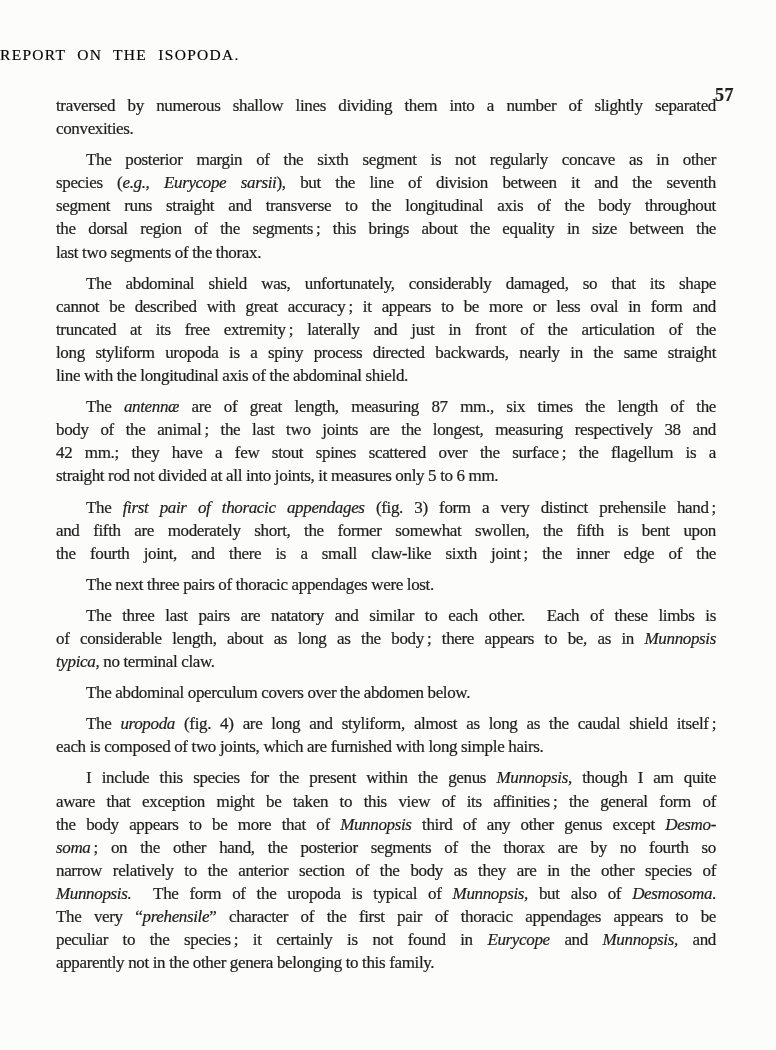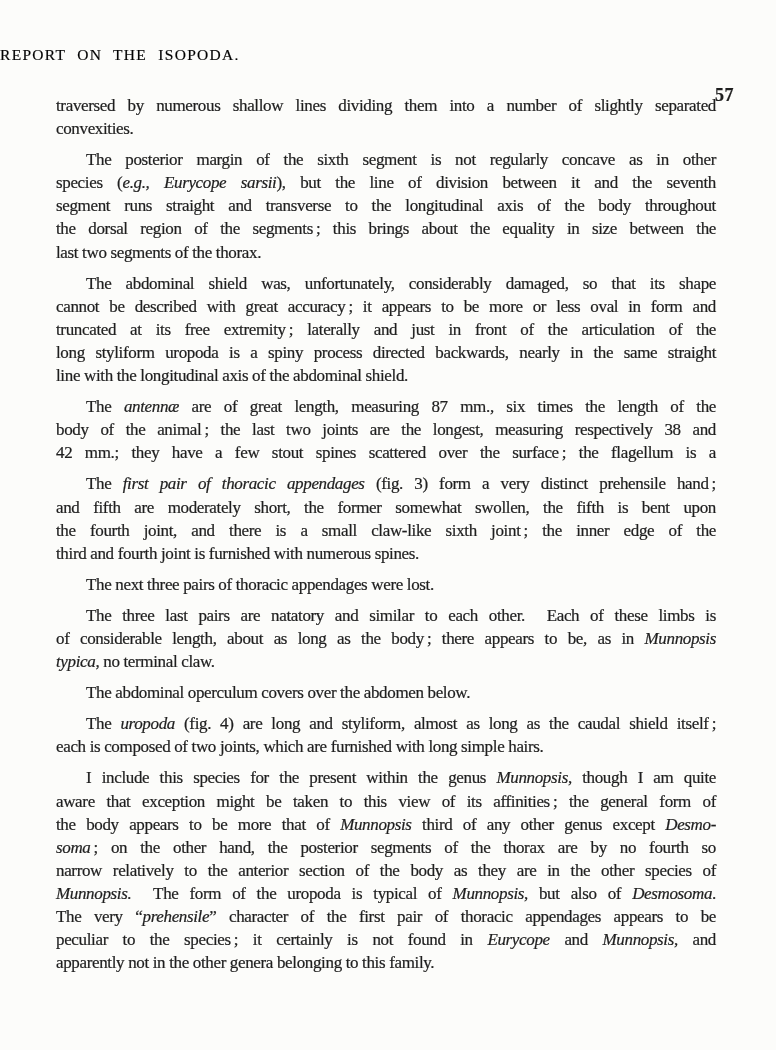--- a/index.html
+++ b/index.html
@@ -75,26 +75,26 @@
         <div class="line indent"><span>The abdominal shield was, unfortunately, considerably damaged, so that its shape</span></div>
         <div class="line"><span>cannot be described with great accuracy ; it appears to be more or less oval in form and</span></div>
         <div class="line"><span>truncated at its free extremity ; laterally and just in front of the articulation of the</span></div>
         <div class="line"><span>long styliform uropoda is a spiny process directed backwards, nearly in the same straight</span></div>
         <div class="line last"><span>line with the longitudinal axis of the abdominal shield.</span></div>
       </div>
       <div class="paragraph">
         <div class="line indent"><span>The </span><em>antennæ</em><span> are of great length, measuring 87 mm., six times the length of the</span></div>
         <div class="line"><span>body of the animal ; the last two joints are the longest, measuring respectively 38 and</span></div>
         <div class="line"><span>42 mm.; they have a few stout spines scattered over the surface ; the flagellum is a</span></div>
+        <div class="line last"><span>straight rod not divided at all into joints, it measures only 5 to 6 mm.</span></div>
       </div>
       <div class="paragraph">
         <div class="line indent"><span>The </span><em>first pair of thoracic appendages</em><span> (fig. 3) form a very distinct prehensile hand ;</span></div>
         <div class="line"><span>and fifth are moderately short, the former somewhat swollen, the fifth is bent upon</span></div>
         <div class="line"><span>the fourth joint, and there is a small claw-like sixth joint ; the inner edge of the</span></div>
-        <div class="line last"><span>third and fourth joint is furnished with numerous spines.</span></div>
       </div>
       <div class="paragraph">
         <div class="line indent last"><span>The next three pairs of thoracic appendages were lost.</span></div>
       </div>
       <div class="paragraph">
         <div class="line indent"><span>The three last pairs are natatory and similar to each other.&nbsp; Each of these limbs is</span></div>
         <div class="line"><span>of considerable length, about as long as the body ; there appears to be, as in </span><em>Munnopsis</em></div>
         <div class="line last"><em>typica</em><span>, no terminal claw.</span></div>
       </div>
       <div class="paragraph">

